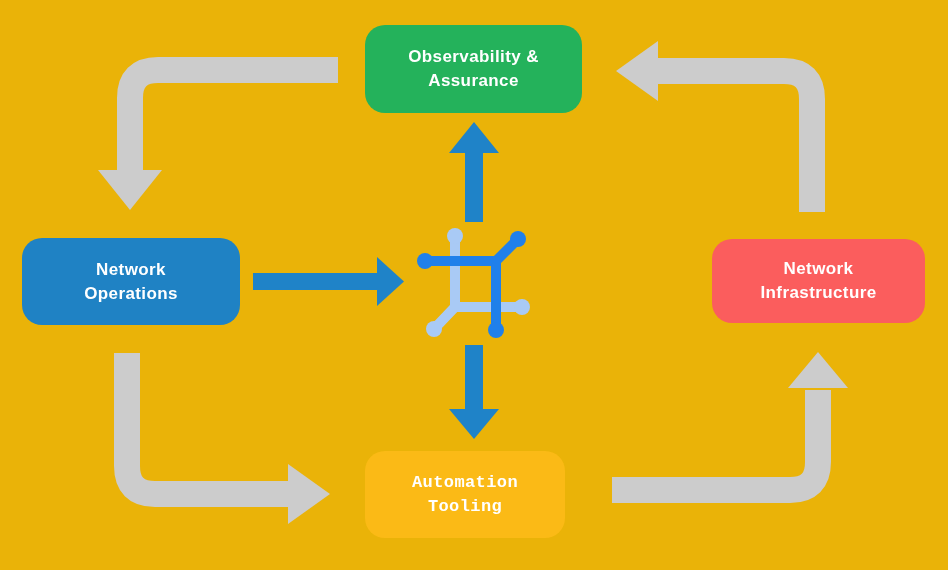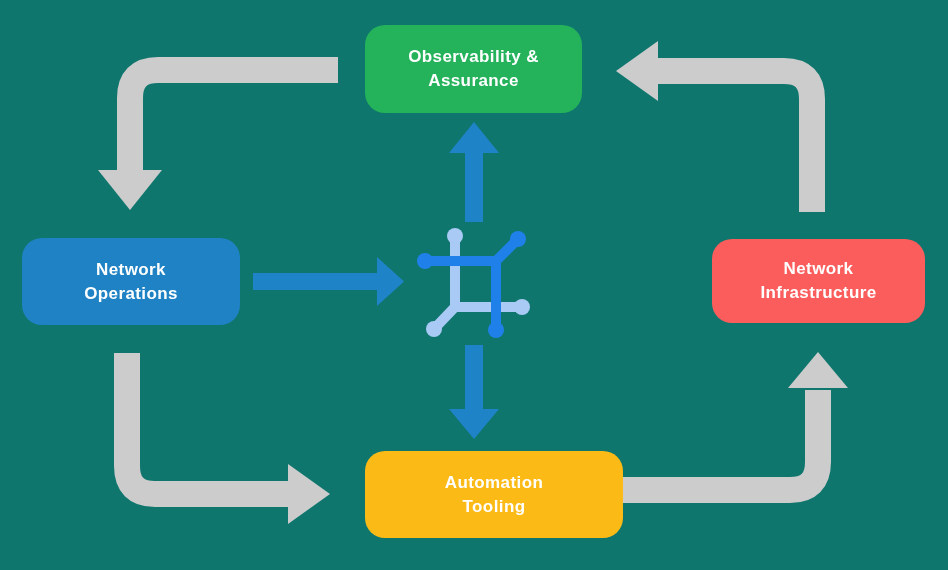--- a/index.html
+++ b/index.html
@@ -4,21 +4,21 @@
 <style>
   html, body {
     margin: 0;
     padding: 0;
     background: #000000;
   }
   #canvas {
     position: relative;
     width: 948px;
     height: 570px;
-    background: #0f766e;
+    background: #eab308;
     overflow: hidden;
     font-family: "Liberation Sans", "DejaVu Sans", sans-serif;
   }
   #arrow-layer {
     position: absolute;
     inset: 0;
     width: 948px;
     height: 570px;
   }
   .node-box {
@@ -31,21 +31,21 @@
     color: #ffffff;
     font-size: 17px;
     font-weight: bold;
     line-height: 24px;
     letter-spacing: 0.4px;
     white-space: pre-line;
   }
   #node-observability   { left: 365px; top: 25px;  width: 217px; height: 88px; background: #24b25b; }
   #node-operations      { left: 22px;  top: 238px; width: 218px; height: 87px; background: #1f82c4; }
   #node-infrastructure  { left: 712px; top: 239px; width: 213px; height: 84px; background: #fb5d5d; }
-  #node-automation      { left: 365px; top: 451px; width: 258px; height: 87px; background: #fbba16; }
+  #node-automation      { left: 365px; top: 451px; width: 200px; height: 87px; background: #fbba16; font-family: Liberation Mono, monospace; }
 </style>
 </head>
 <body>
 
 <div id="canvas">
 
   <svg id="arrow-layer" viewBox="0 0 948 570" xmlns="http://www.w3.org/2000/svg">
 
     <g>
       <path d="M 338 70 H 158 Q 130 70 130 98 V 172" fill="none" stroke="#cccccc" stroke-width="26"></path>

